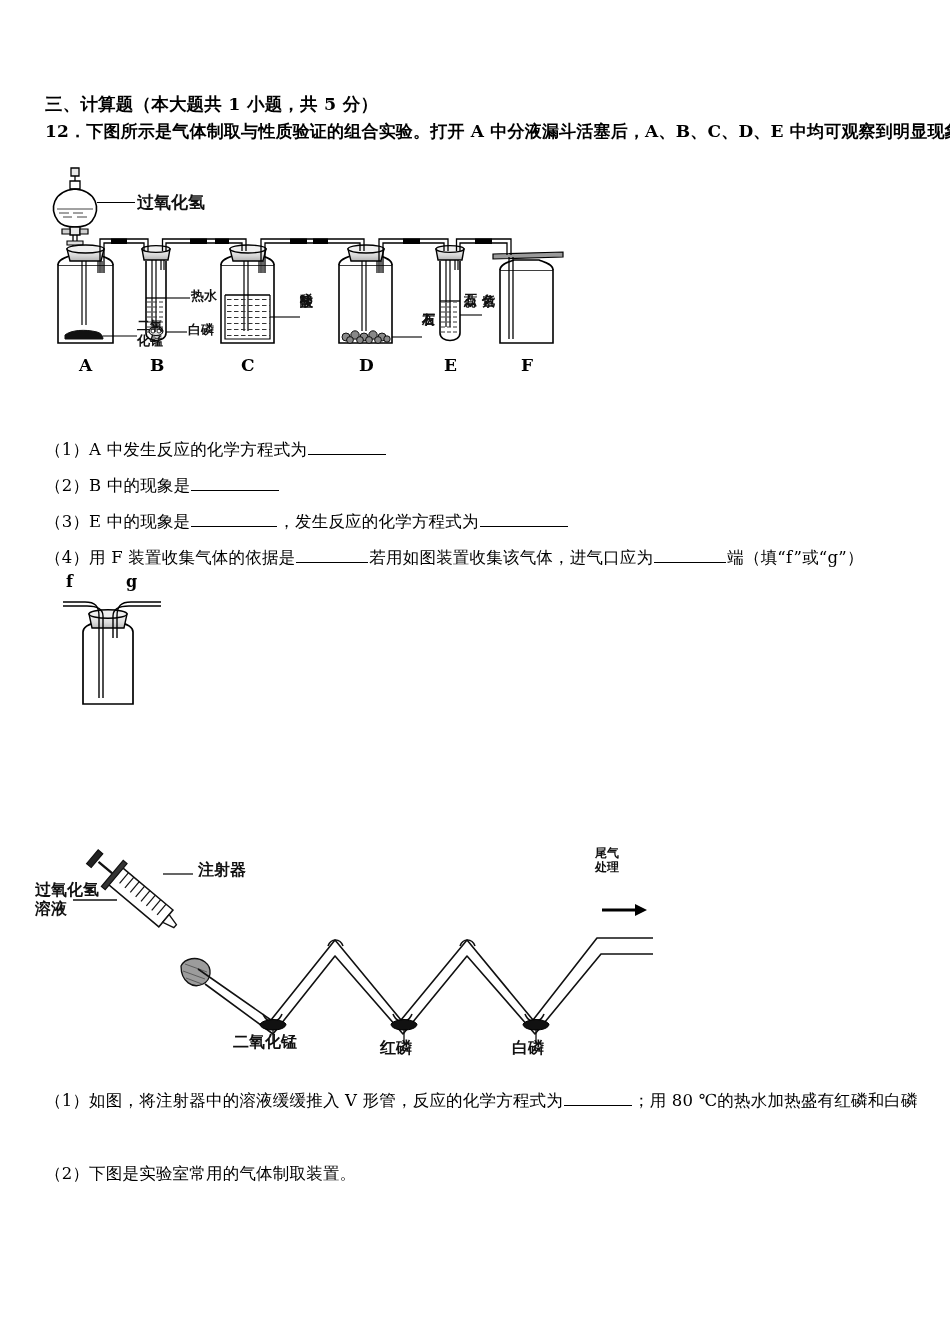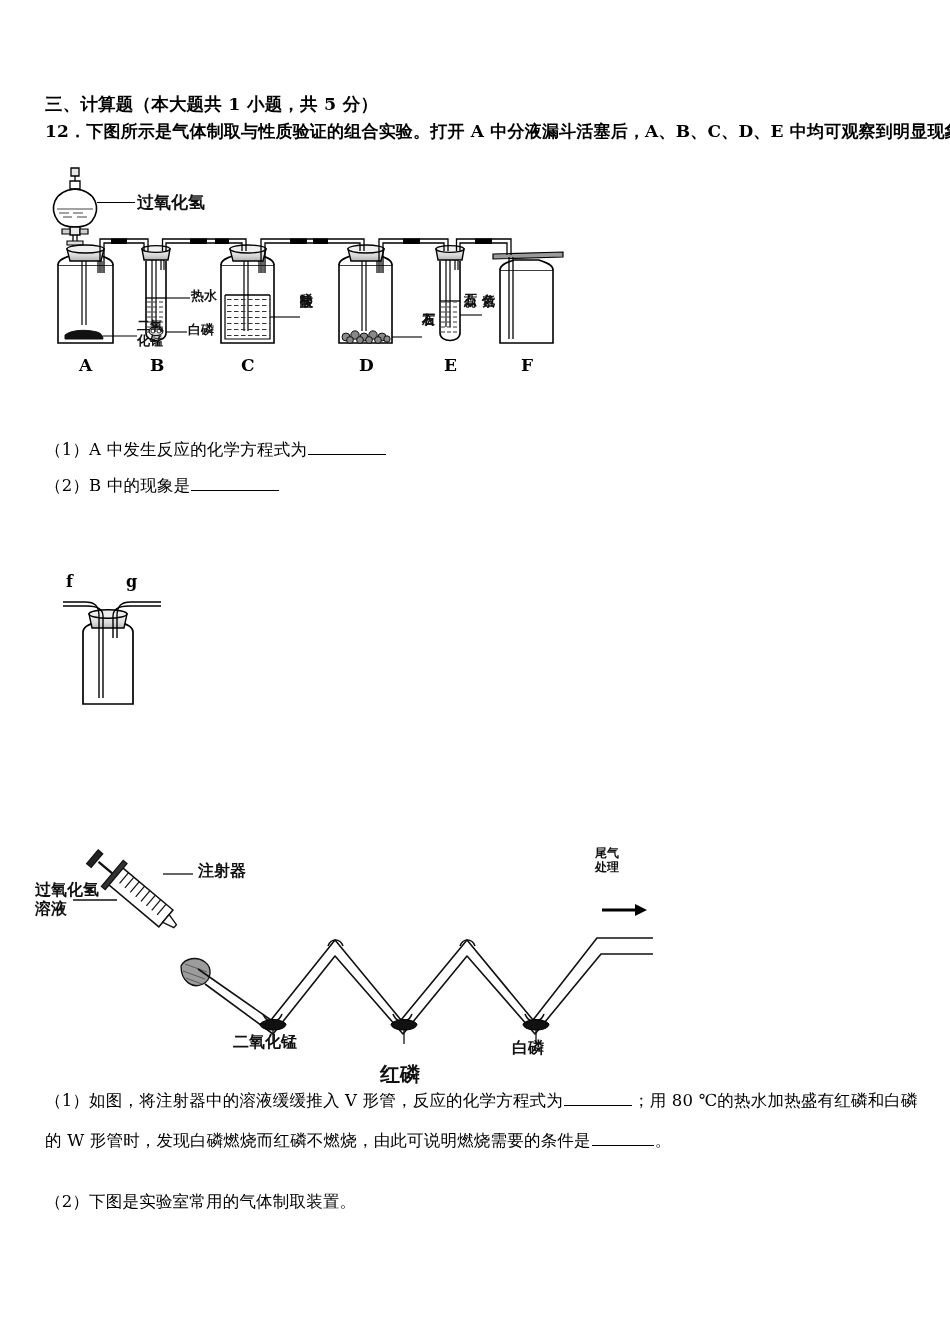--- a/index.html
+++ b/index.html
@@ -277,21 +277,23 @@
     <div class="letter" style="left:476px; top:190px;">F</div>
 
     <div class="lbl" style="left:92px; top:29px; font-size:17px;">过氧化氢</div>
     <div class="lead" style="left:52px; top:37px; width:38px; height:1.4px;"></div>
   </div>
 
   <div class="txt sub-line" style="left:45px; top:437px;"><span>（1）</span><span>A 中发生反应的化学方程式为</span><span class="blank" style="width:78px;"></span></div>
 
   <div class="txt sub-line" style="left:45px; top:473px;"><span>（2）</span><span>B 中的现象是</span><span class="blank" style="width:88px;"></span></div>
 
-
+  <div class="txt sub-line" style="left:45px; top:509px;"><span>（3）</span><span>E 中的现象是</span><span class="blank" style="width:86px;"></span><span>，发生反应的化学方程式为</span><span class="blank" style="width:88px;"></span></div>
+
+  <div class="txt sub-line" style="left:45px; top:545px;"><span>（4）</span><span>用 F 装置收集气体的依据是</span><span class="blank" style="width:72px;"></span><span>若用如图装置收集该气体，进气口应为</span><span class="blank" style="width:72px;"></span><span>端（填“f”或“g”）</span></div>
 
   <div class="diagram" style="left:55px; top:572px; width:160px; height:140px;">
     <svg width="160" height="140" viewBox="0 0 160 140">
       <g stroke="#000" fill="none" stroke-width="1.5">
 
         <path d="M28,60 L28,132 L78,132 L78,60" fill="#fff" stroke-width="1.7"></path>
         <path d="M28,60 C28,54 36,52 41,50 L65,50 C70,52 78,54 78,60" fill="#fff" stroke-width="1.7"></path>
 
         <path d="M34,42 L72,42 L69,56 L37,56 Z" fill="url(#stopGrad2)" stroke-width="1.4"></path>
         <ellipse cx="53" cy="42" rx="19" ry="4.2" fill="#efefef" stroke-width="1.4"></ellipse>
@@ -403,32 +405,31 @@
         <line x1="128" y1="36" x2="158" y2="36"></line>
         <line x1="38" y1="62" x2="82" y2="62"></line>
       </g>
 
       <g>
         <line x1="567" y1="72" x2="600" y2="72" stroke="#000" stroke-width="3"></line>
         <path d="M600,66 L612,72 L600,78 Z" fill="#000"></path>
       </g>
     </svg>
 
-    <div class="lbl" style="left:163px; top:25px; font-size:16px;">注射器</div>
+    <div class="lbl" style="left:163px; top:25px; font-size:16px;font-family:Liberation Mono, monospace;">注射器</div>
 
     <div class="lbl" style="left:0px; top:42px; font-size:16px; line-height:1.2;"><span>过氧化氢</span><br><span>溶液</span></div>
 
     <div class="lbl" style="left:198px; top:196px; font-size:16px;">二氧化锰</div>
 
-    <div class="lbl" style="left:345px; top:202px; font-size:20px;margin-top:24px;">红磷</div>
+    <div class="lbl" style="left:345px; top:202px; font-size:16px;">红磷</div>
 
     <div class="lbl" style="left:477px; top:202px; font-size:16px;">白磷</div>
 
     <div class="lbl" style="left:560px; top:8px; font-size:12px; line-height:1.2;"><span>尾气</span><br><span>处理</span></div>
   </div>
 
   <div class="txt sub-line" style="left:45px; top:1088px;"><span>（1）</span><span>如图，将注射器中的溶液缓缓推入 V 形管，反应的化学方程式为</span><span class="blank" style="width:68px;"></span><span>；用 80 ℃的热水加热盛有红磷和白磷</span></div>
 
-  <div class="txt sub-line" style="left:45px; top:1128px;"><span>的 W 形管时，发现白磷燃烧而红磷不燃烧，由此可说明燃烧需要的条件是</span><span class="blank" style="width:62px;"></span><span>。</span></div>
-
-  <div class="txt sub-line" style="left:45px; top:1163px;margin-top:28px;"><span>（2）</span><span>下图是实验室常用的气体制取装置。</span></div>
+
+  <div class="txt sub-line" style="left:45px; top:1163px;"><span>（2）</span><span>下图是实验室常用的气体制取装置。</span></div>
 
 </div>
 
 </body></html>

